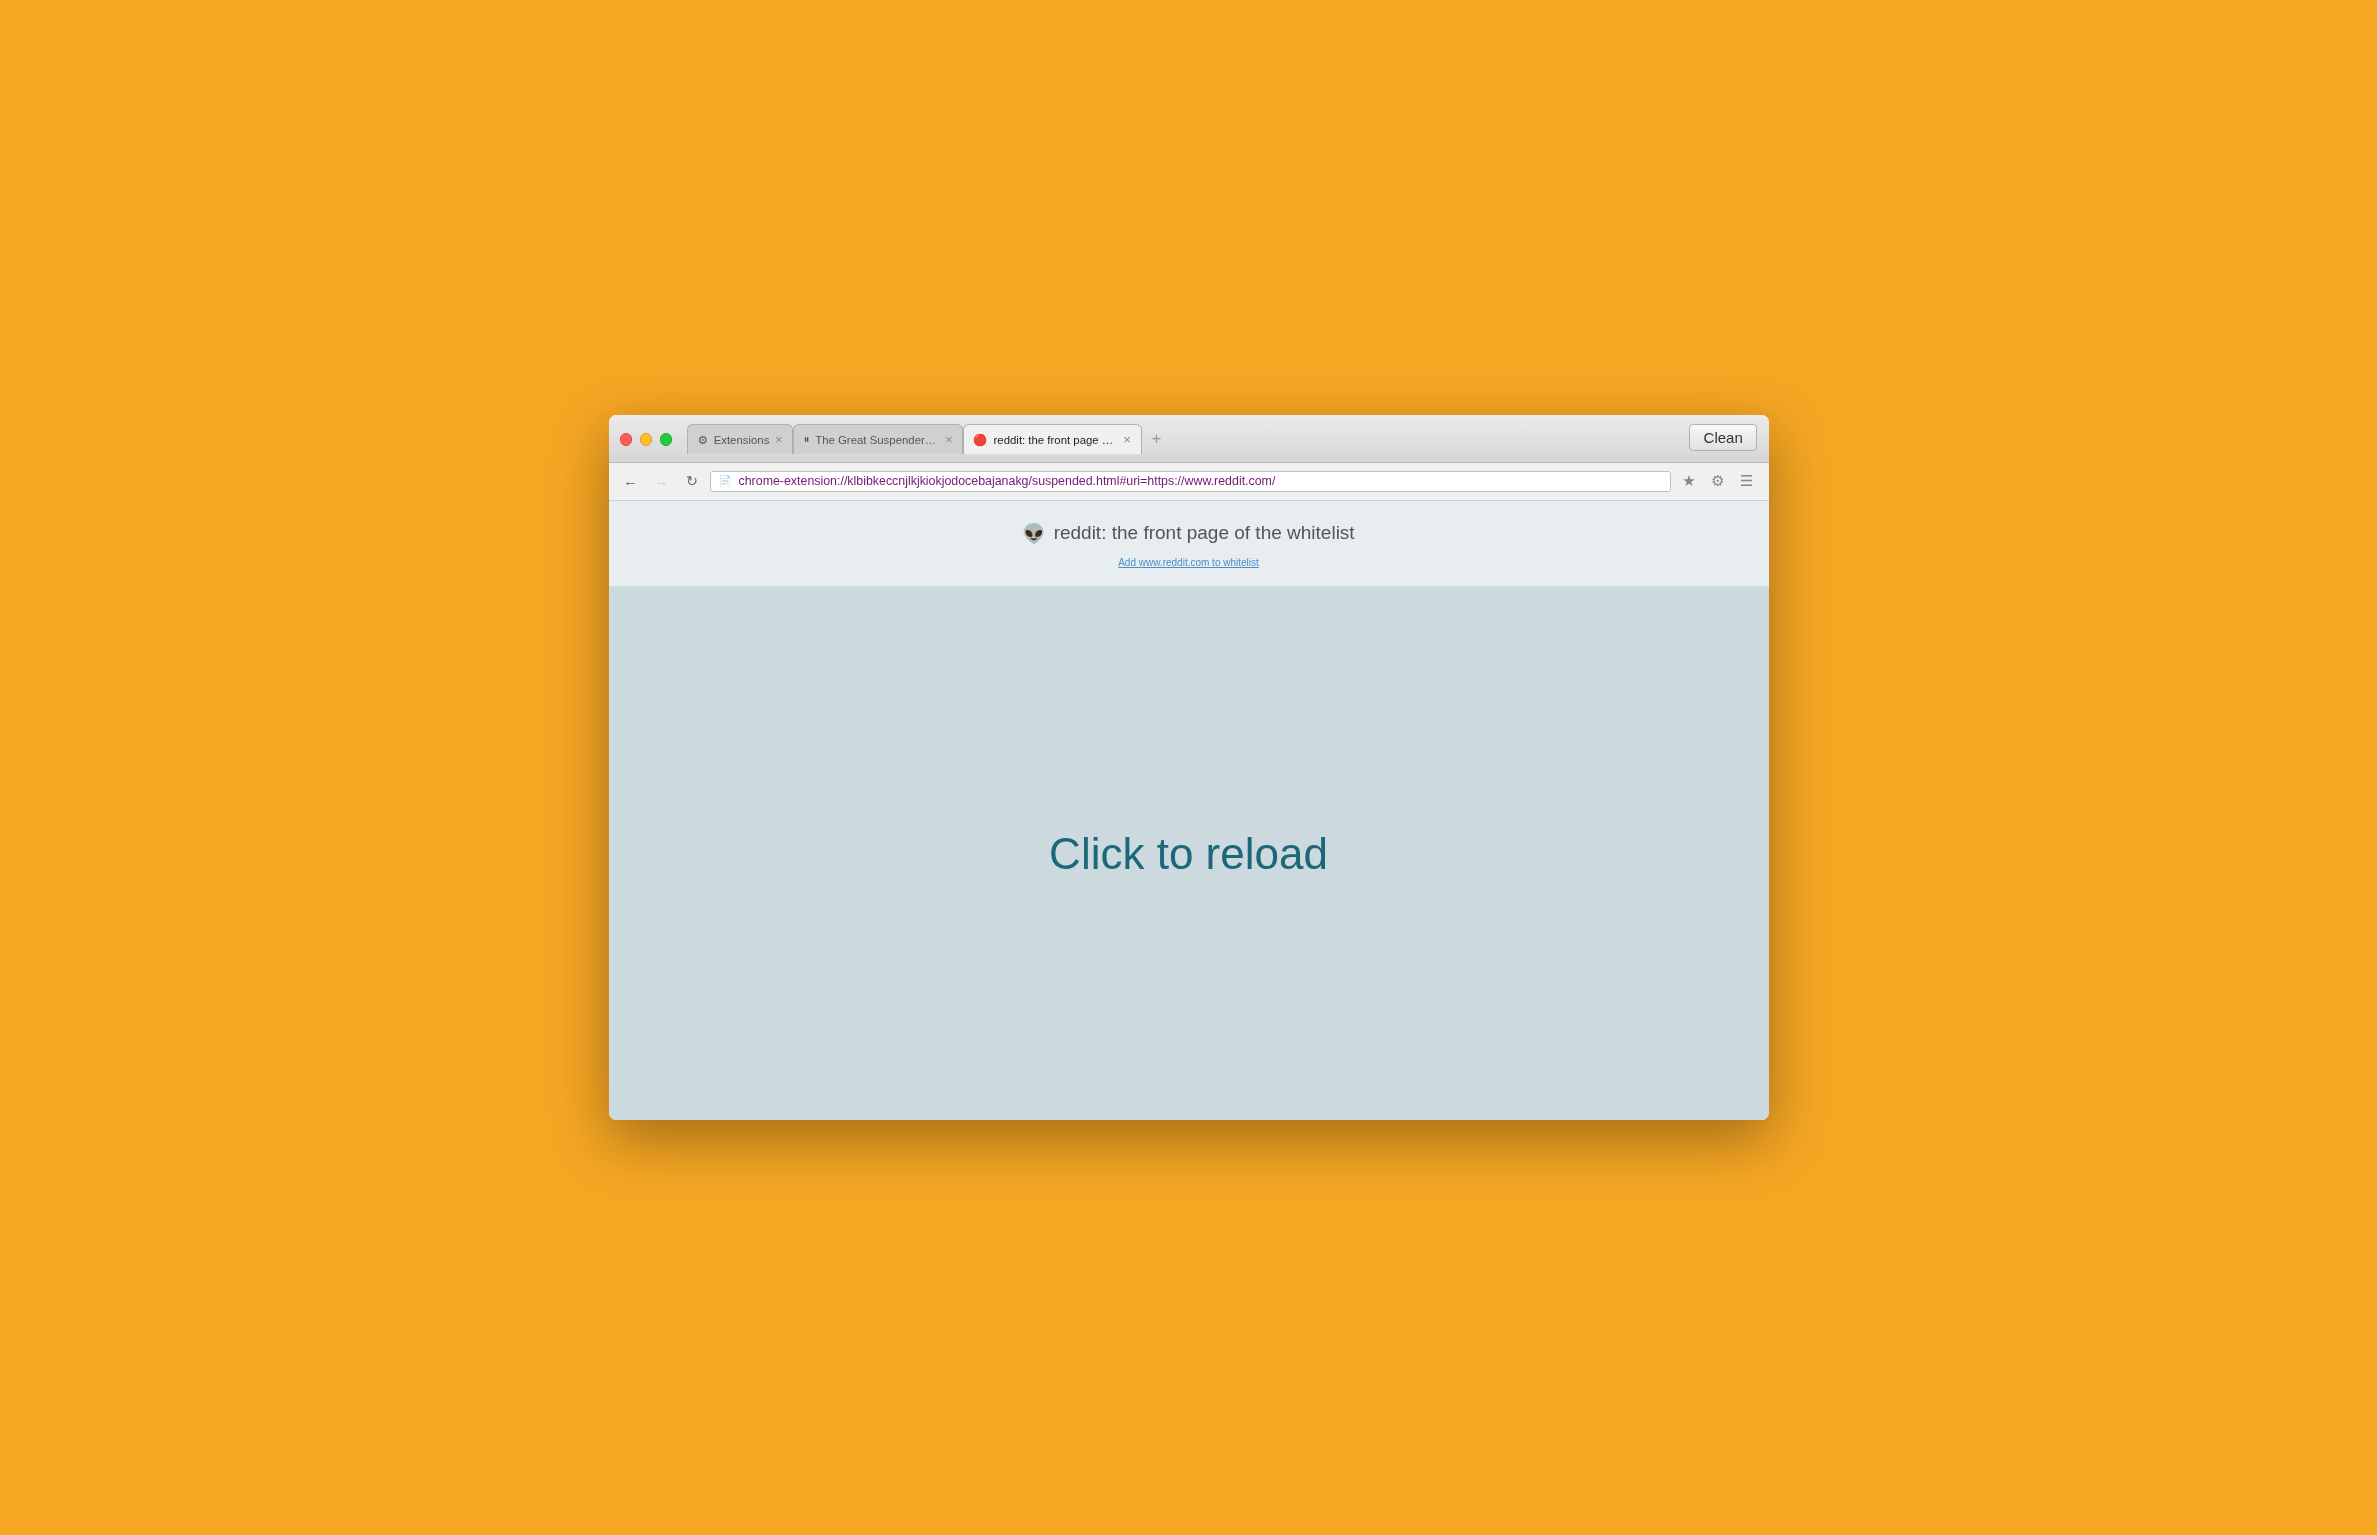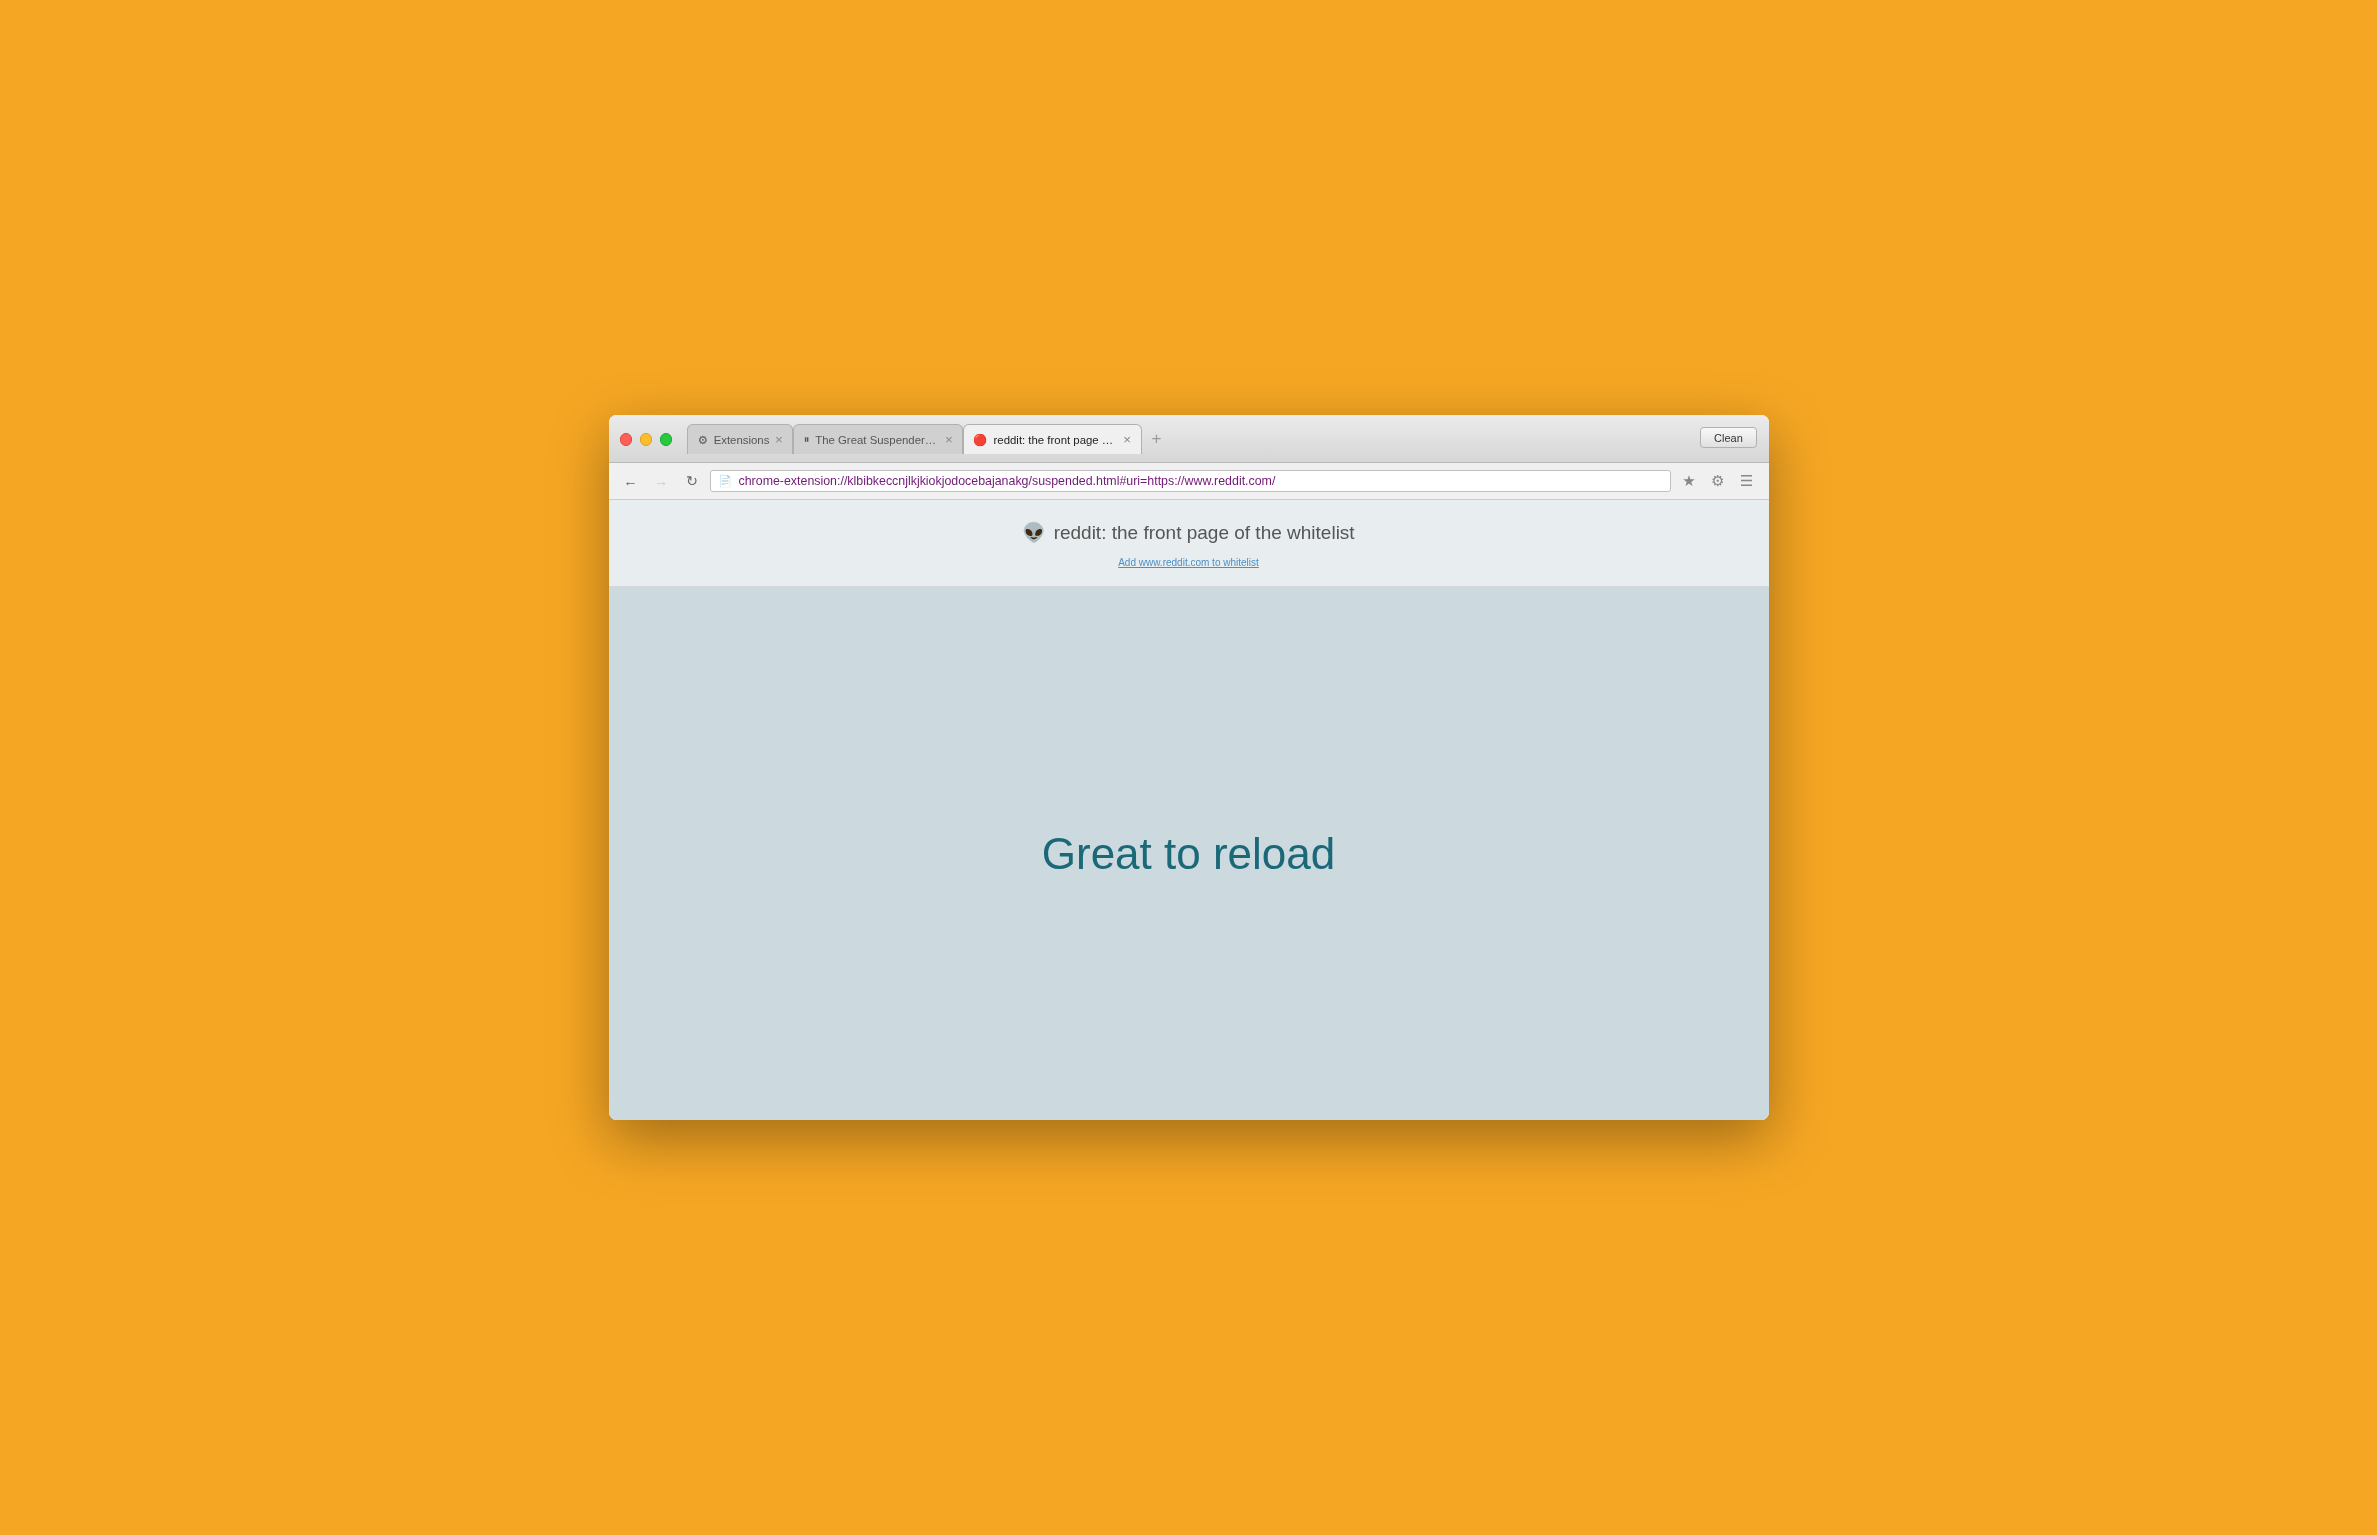--- a/index.html
+++ b/index.html
@@ -114,21 +114,21 @@
       font-size: 17px;
       cursor: pointer;
     }
 
     .clean-btn {
       margin-left: auto;
       padding: 3.8px 13.3px;
       background: linear-gradient(to bottom, #f8f8f8, #e0e0e0);
       border: 1px solid #b0b0b0;
       border-radius: 3.8px;
-      font-size: 11px;
+      font-size: 15px;
       color: #333;
       cursor: pointer;
       align-self: center;
       margin-bottom: 3.8px;
     }
 
     
     .nav-bar {
       background: #f0f0f0;
       padding: 5.7px 9.5px;
@@ -325,17 +325,17 @@
 
   <div class="page-header">
     <div class="page-header-title">
       <span class="reddit-icon">👽</span>
       <span>reddit: the front page of the whitelist</span>
     </div>
     <a class="whitelist-link">Add www.reddit.com to whitelist</a>
   </div>
 
   <div class="page-content">
-    <div class="click-to-reload">Great to reload</div>
+    <div class="click-to-reload">Click to reload</div>
   </div>
 
 </div>
 
 
 </body></html>

